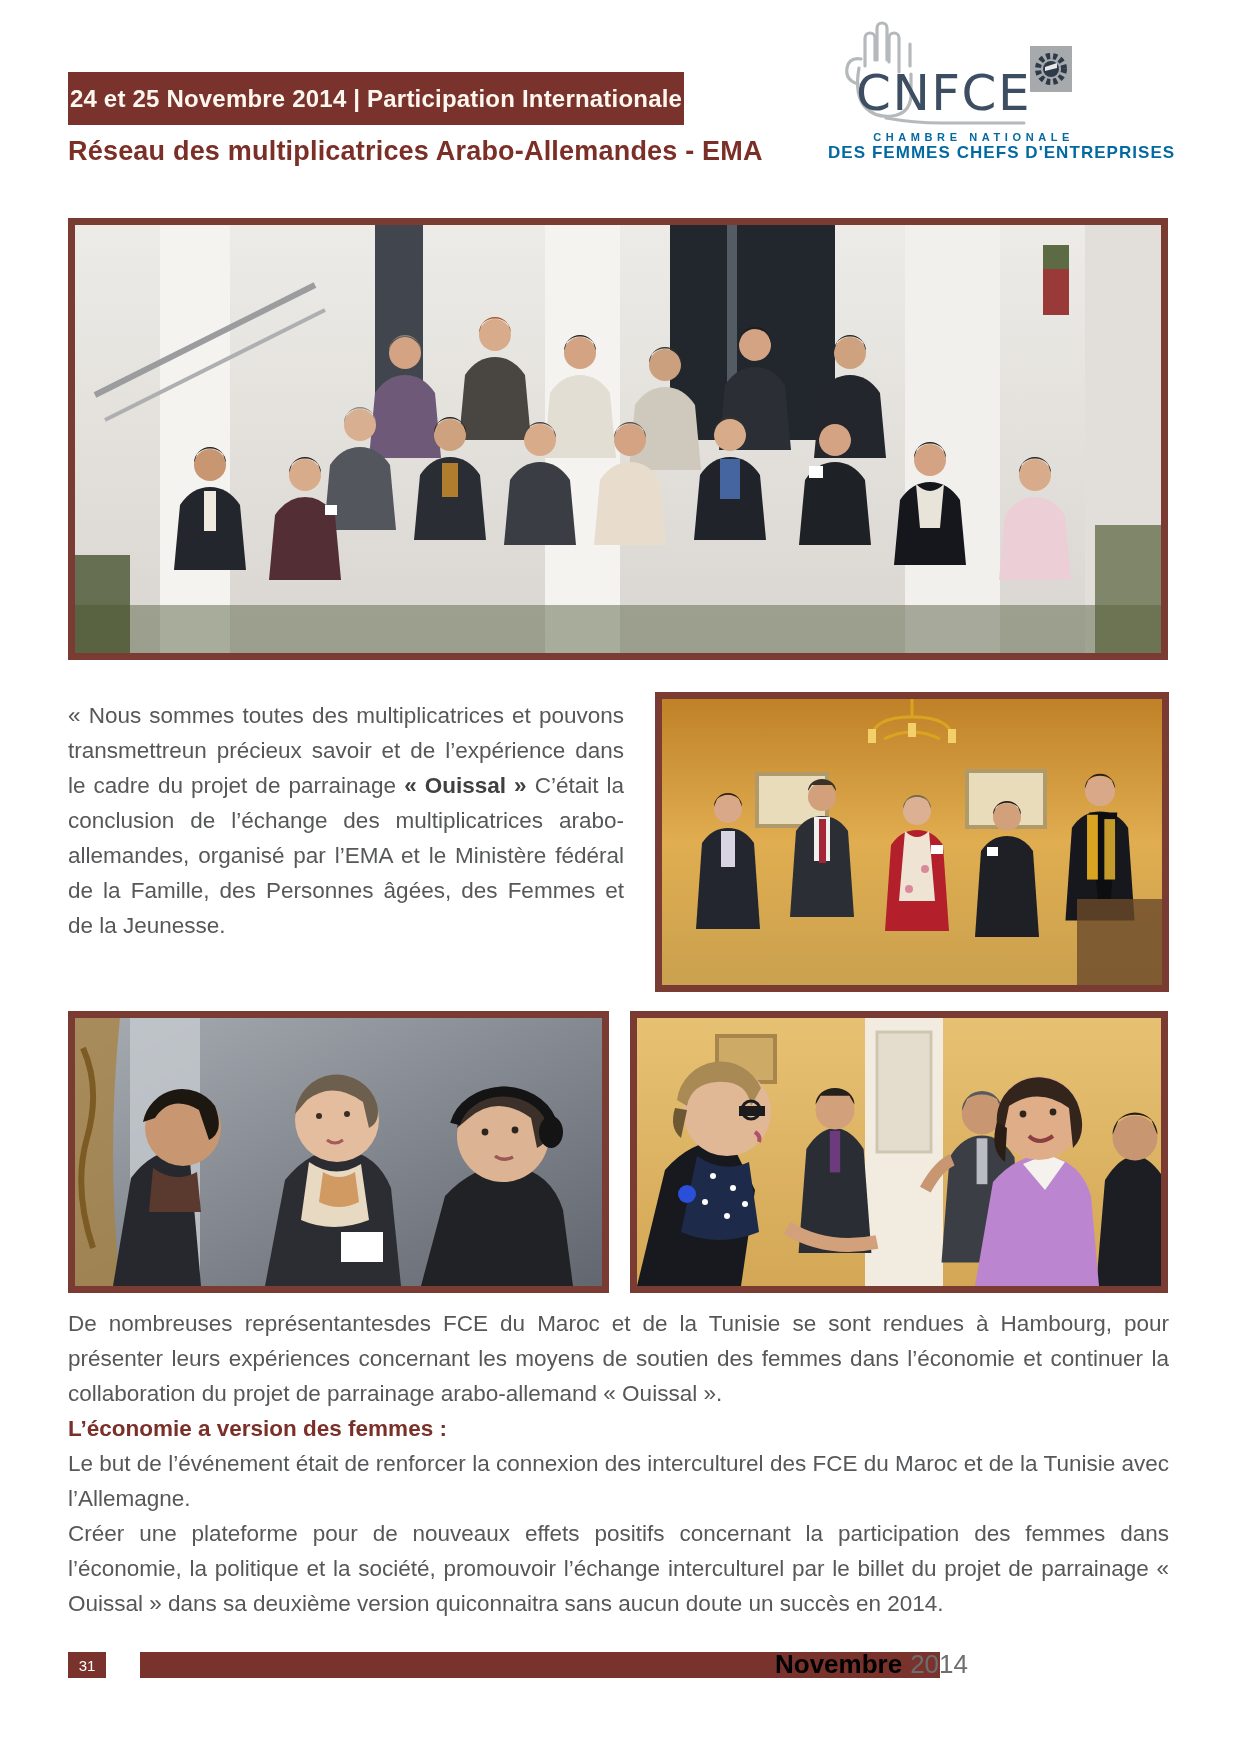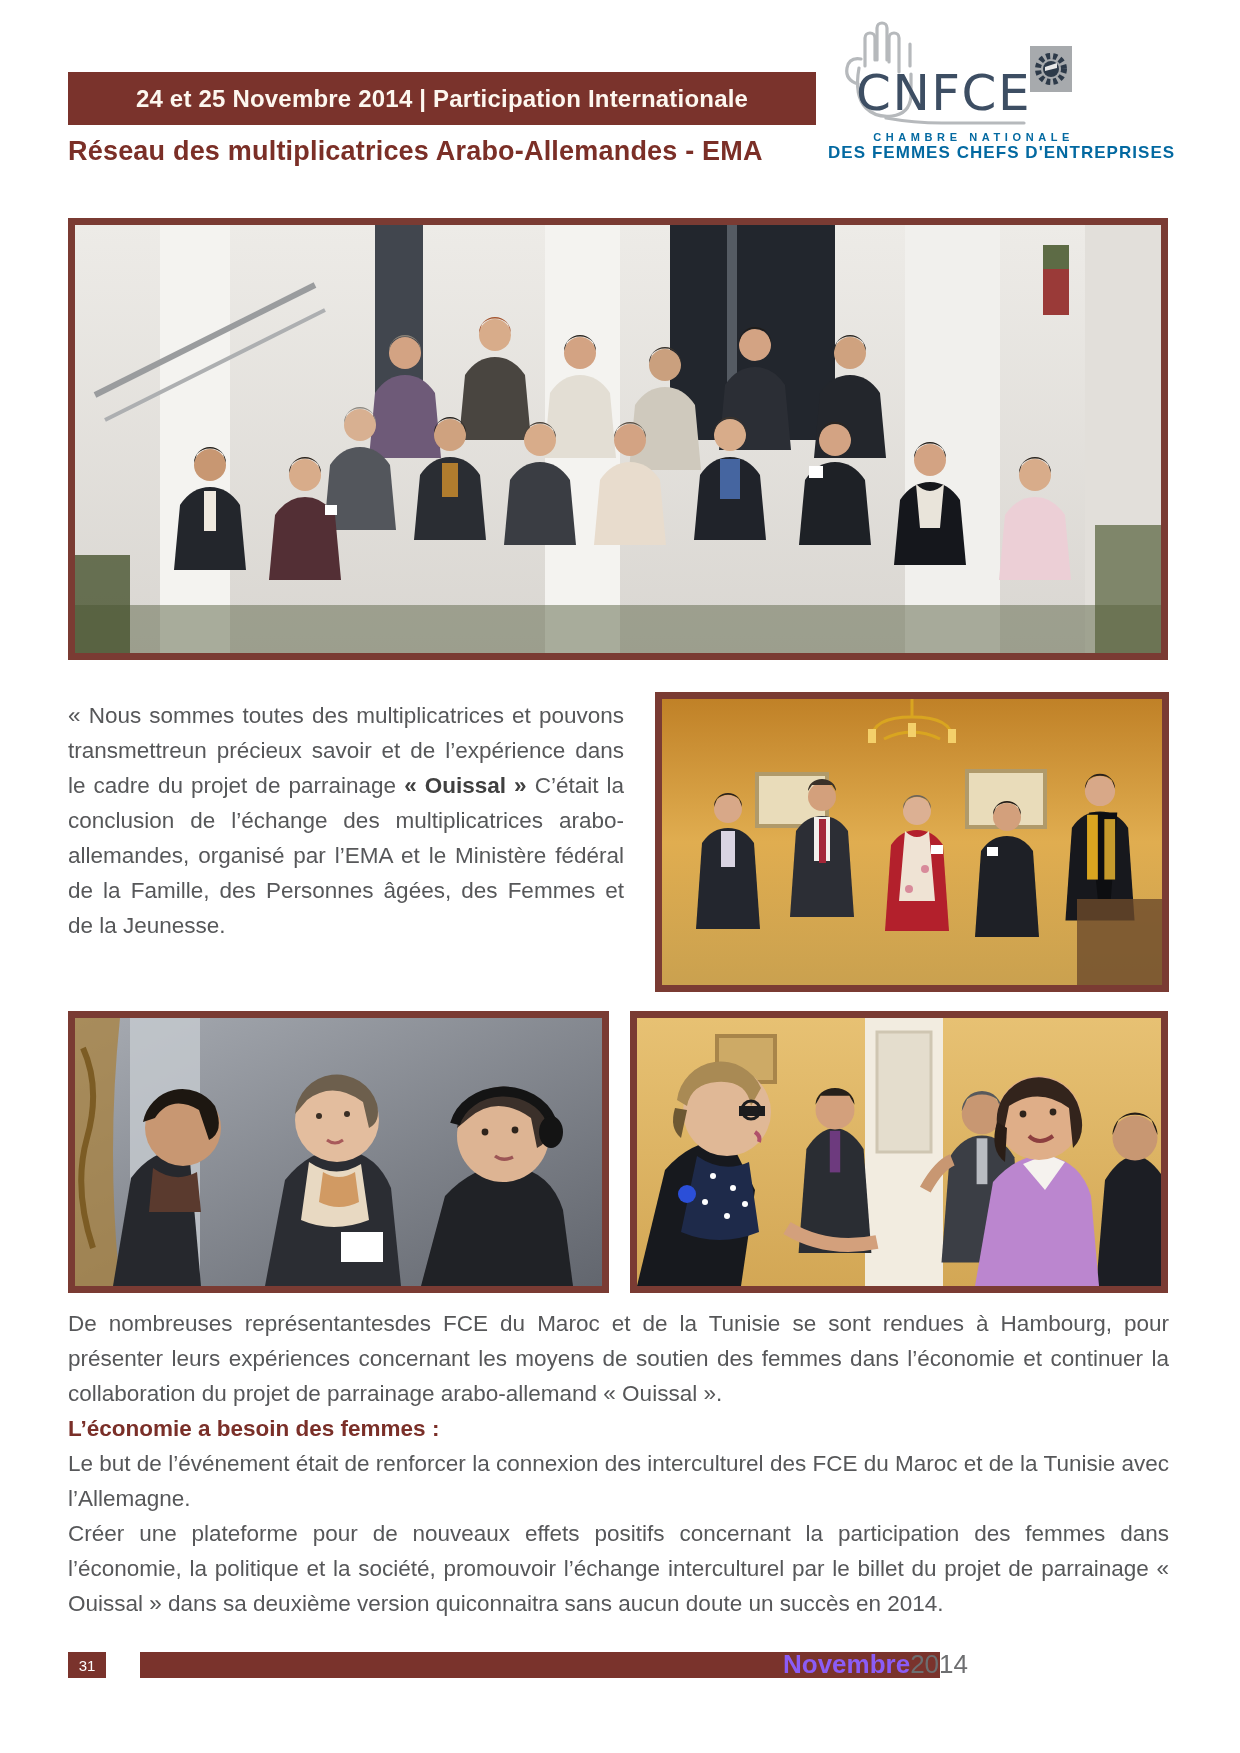--- a/index.html
+++ b/index.html
@@ -2,21 +2,21 @@
 <html><head>
 <meta charset="utf-8">
 <style>
   html,body{margin:0;padding:0;background:#ffffff;}
   .page{
     position:relative;width:1240px;height:1753px;background:#ffffff;
     font-family:"Liberation Sans",sans-serif;overflow:hidden;
   }
   
   .banner{
-    position:absolute;left:68px;top:72px;width:748px;height:53px;
+    position:absolute;left:68px;top:72px;width:616px;height:53px;
     background:#7a332c;color:#fdf7ef;
     display:flex;align-items:center;justify-content:center;
     font-size:24px;font-weight:bold;letter-spacing:.2px;
   }
   .logo{position:absolute;left:828px;top:14px;width:246px;}
   .logo-sub{color:#0369a1;font-weight:bold;line-height:15px;white-space:nowrap;text-align:right;}
   .logo-sub .l1{font-size:11px;letter-spacing:4.6px;}
   .logo-sub .l2{font-size:17px;letter-spacing:1.05px;}
   
   .article-title{
@@ -45,21 +45,21 @@
   
   .footer{position:absolute;left:0;top:1652px;width:1028px;height:28px;}
   .pageno{
     position:absolute;left:68px;top:0;width:38px;height:26px;background:#7a332c;
     color:#ffffff;font-size:15px;display:flex;align-items:center;justify-content:center;
   }
   .footbar{position:absolute;left:140px;top:0;width:800px;height:26px;background:#7a332c;}
   .footdate{
     position:absolute;right:60px;top:-3px;font-size:26px;white-space:nowrap;
   }
-  .footdate .m{color:#8b5cf6;font-weight:bold;}
+  .footdate .m{color:#000000;font-weight:bold;margin-right:8px;}
   .footdate .y{color:#6d6e70;}
 </style>
 </head>
 <body>
 
 <div class="page">
 
   <div class="banner">
     <span>24 et 25 Novembre 2014 | Participation Internationale</span>
   </div>
@@ -393,21 +393,21 @@
         <circle cx="-22" cy="-24" r="3.4" fill="#2e241c"></circle>
           <circle cx="8" cy="-26" r="3.4" fill="#2e241c"></circle>
         <path d="M-16,-2 q10,10 24,0" stroke="#8d3f3f" stroke-width="4" fill="none"></path>
       </g>
       <path d="M150,210 q40,24 90,14" stroke="#d3a07c" stroke-width="14" fill="none"></path>
     </svg>
   </div>
 
   <div class="bodyblock">
     <p>De nombreuses représentantesdes FCE du Maroc et de la Tunisie se sont rendues à Hambourg, pour présenter leurs expériences concernant les moyens de soutien des femmes dans l’économie et continuer la collaboration du projet de parrainage arabo-allemand « Ouissal ».</p>
-    <p class="subhead">L’économie a besoin des femmes :</p>
+    <p class="subhead">L’économie a version des femmes :</p>
     <p>Le but de l’événement était de renforcer la connexion des interculturel des FCE du Maroc et de la Tunisie avec l’Allemagne.</p>
     <p>Créer une plateforme pour de nouveaux effets positifs concernant la participation des femmes dans l’économie, la politique et la société, promouvoir l’échange interculturel par le billet du projet de parrainage « Ouissal » dans sa deuxième version  quiconnaitra sans aucun doute un succès en 2014.</p>
   </div>
 
   <div class="footer">
     <div class="pageno">31</div>
     <div class="footbar"></div>
     <div class="footdate">
       <span class="m">Novembre</span><span class="y">2014</span>
     </div>

